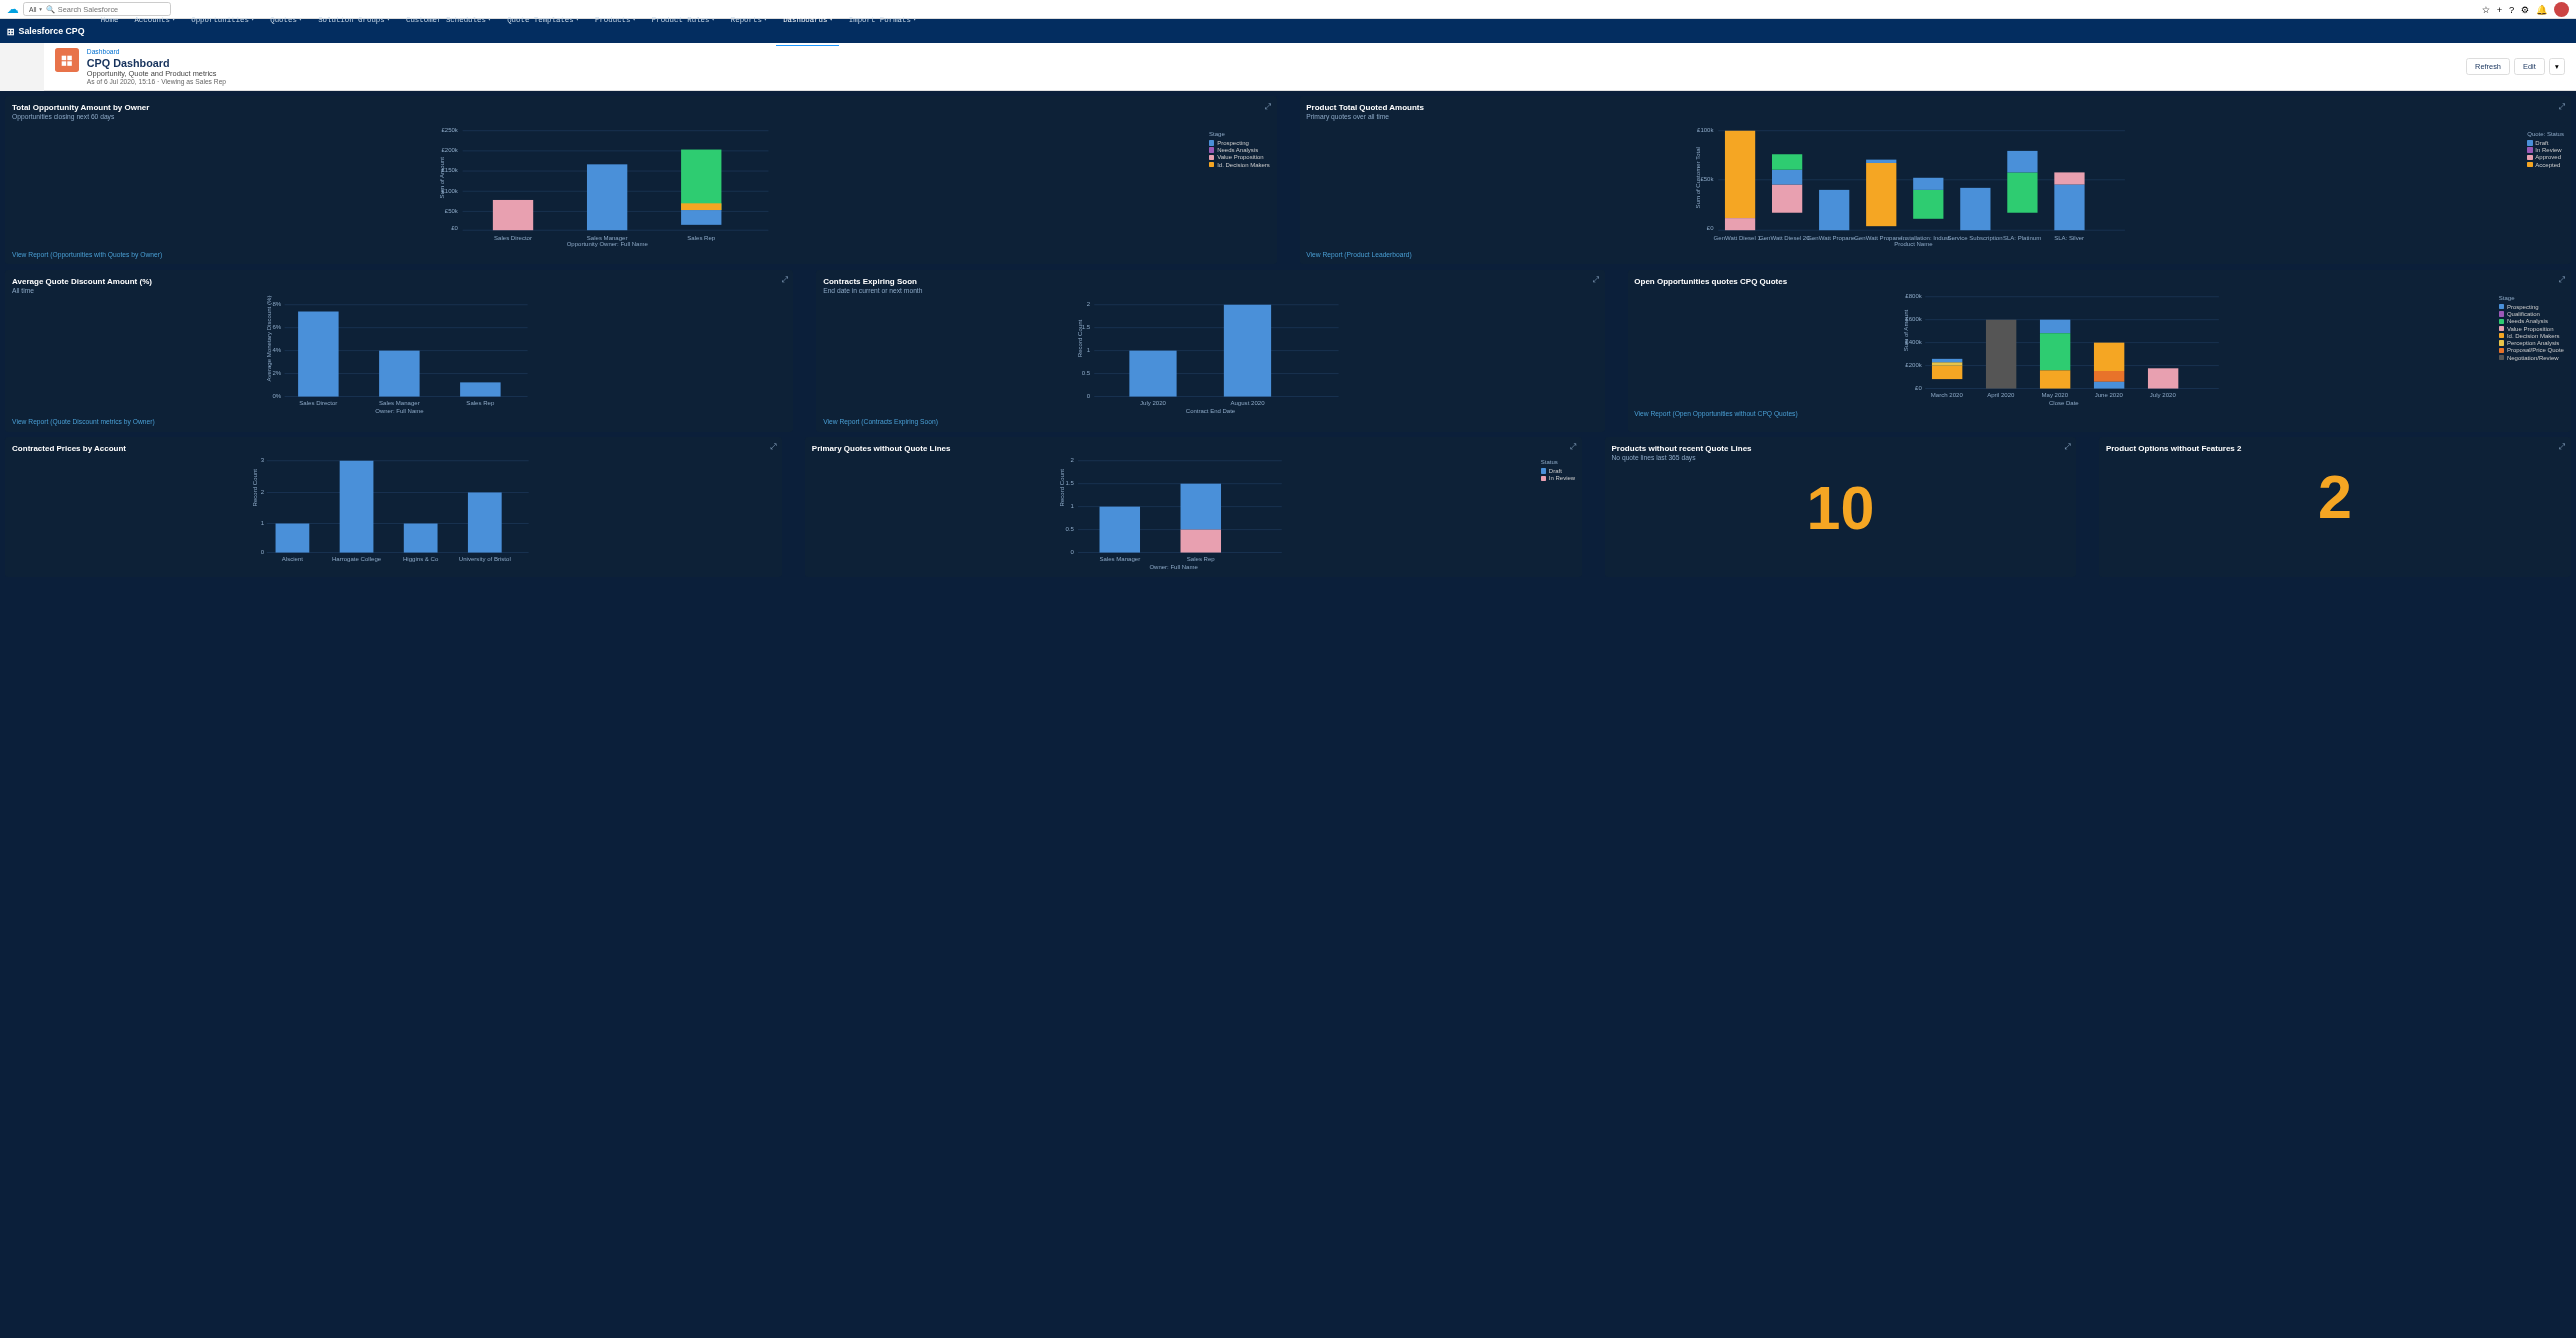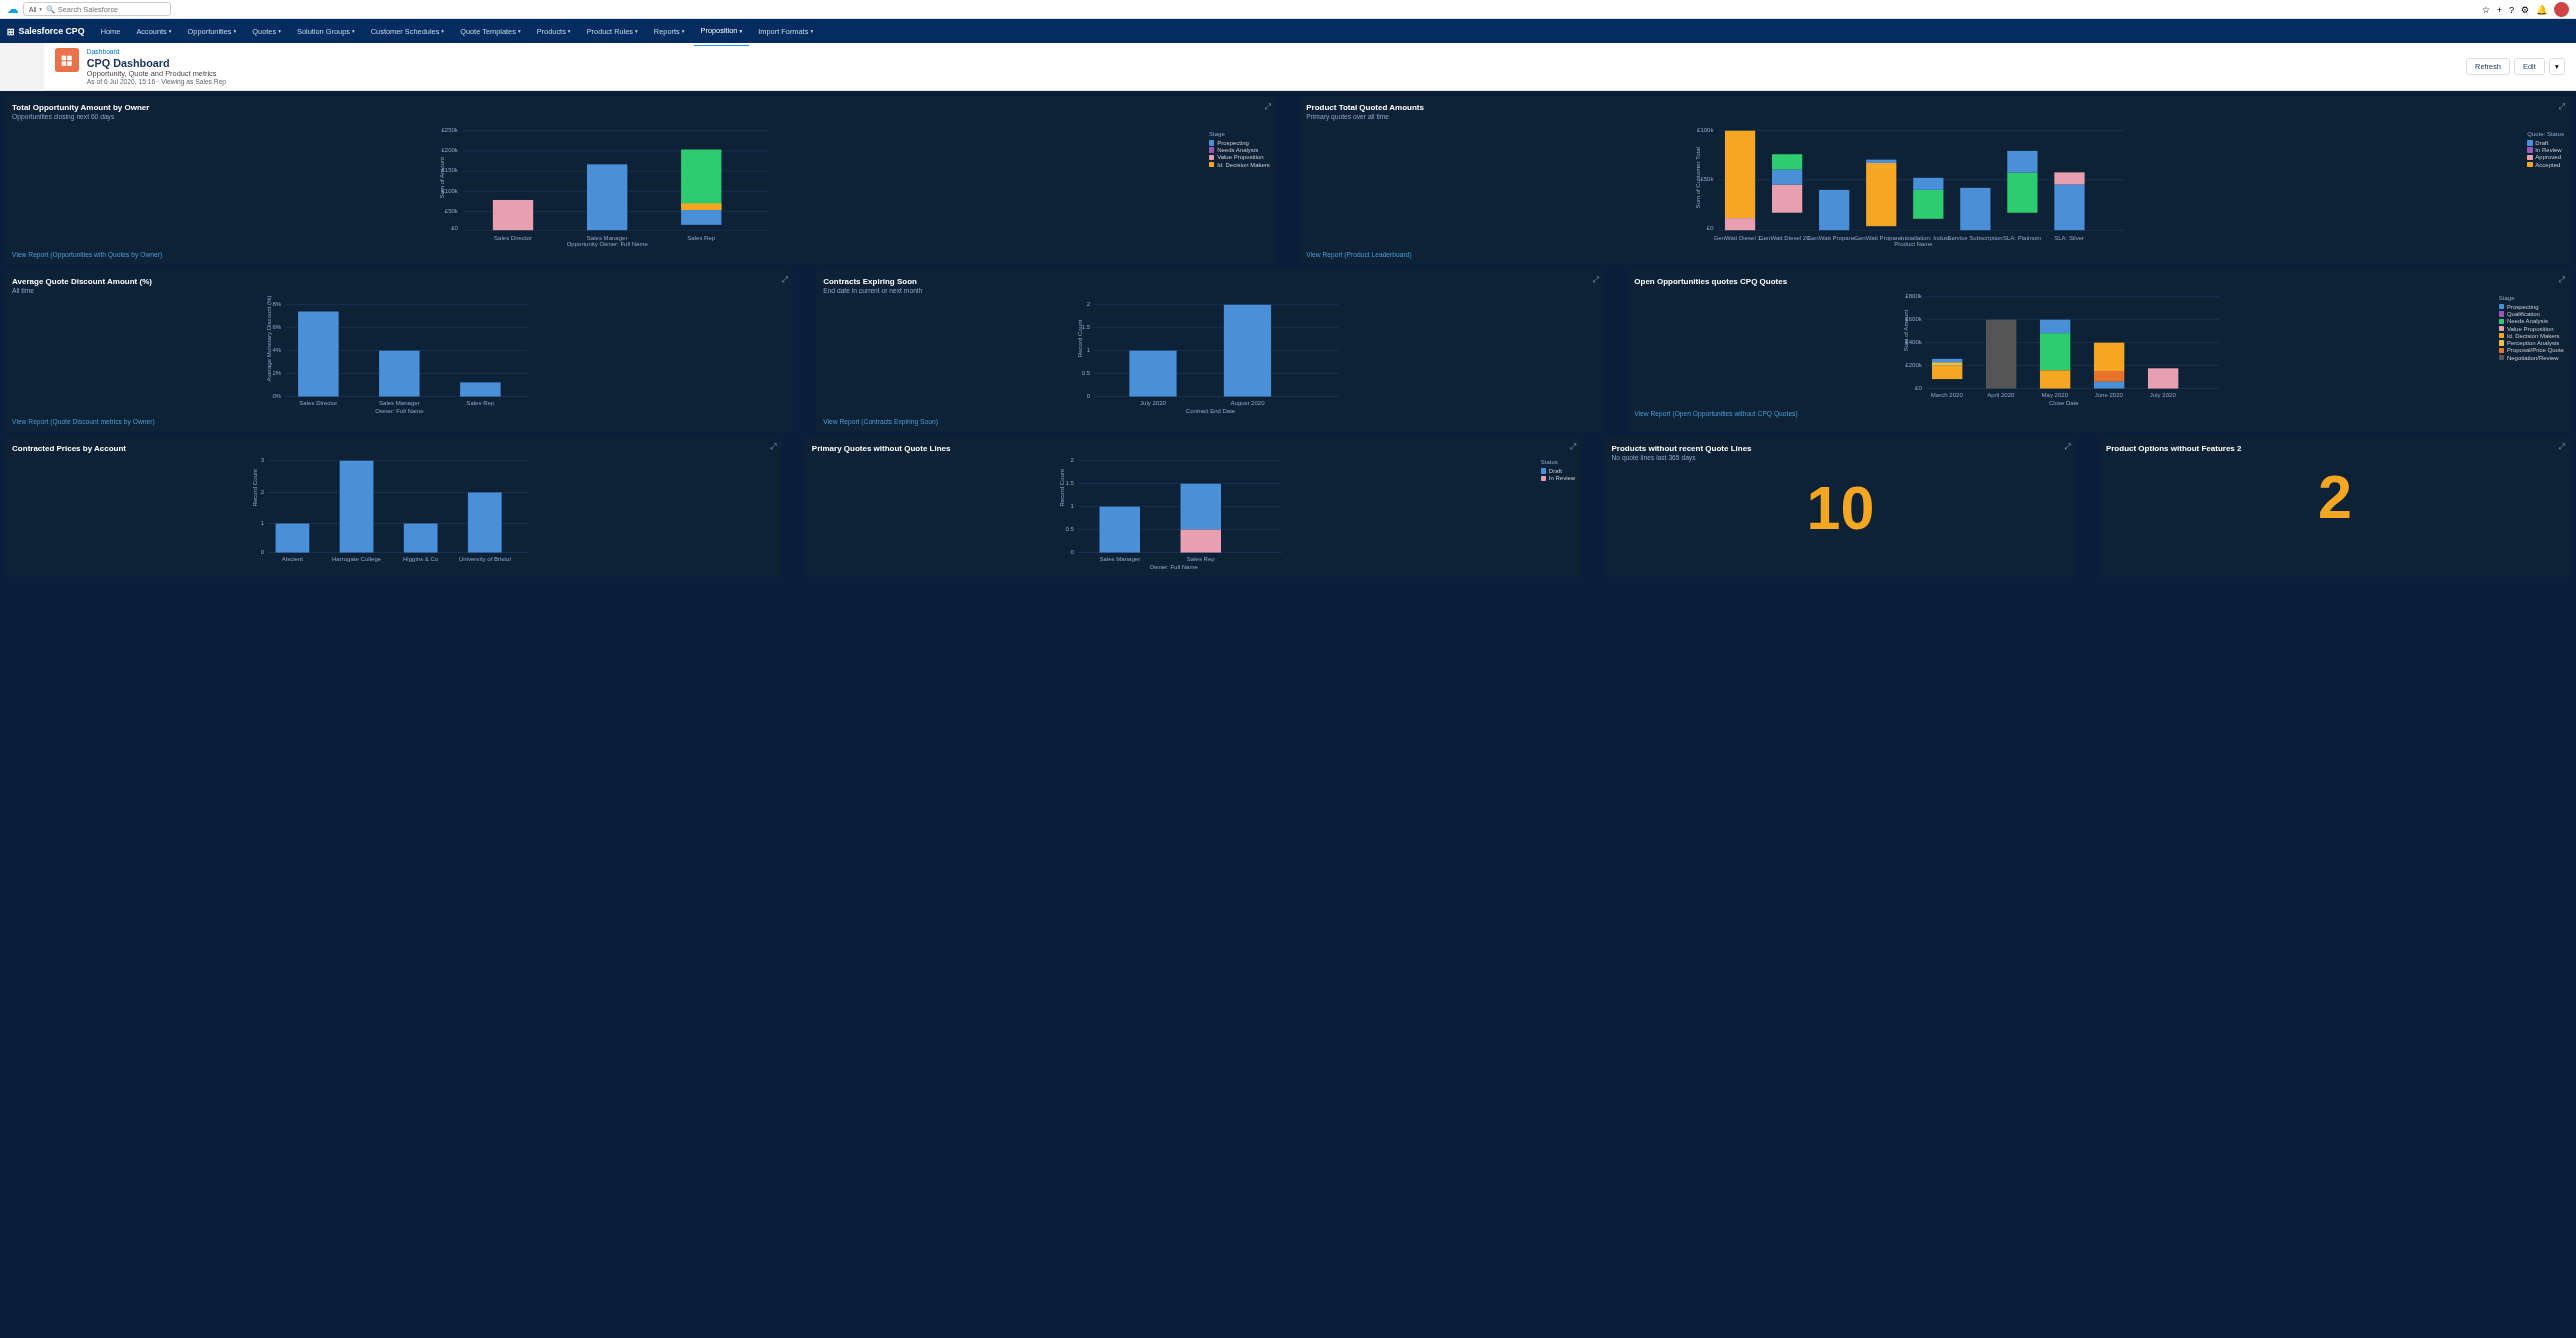--- a/index.html
+++ b/index.html
@@ -8,21 +8,21 @@
     
     .top-bar { background: #fff; height: 19px; display: flex; align-items: center; justify-content: space-between; padding: 0 6.7px; border-bottom: 0.7px solid #ddd; }
     .top-bar-left { display: flex; align-items: center; gap: 4px; }
     .top-bar-right { display: flex; align-items: center; gap: 6.7px; }
     .search-bar { display: flex; align-items: center; background: #fff; border: 0.7px solid #ccc; border-radius: 2.7px; padding: 1.3px 5.4px; width: 148px; font-size: 7.4px; color: #666; }
     .search-bar input { border: none; outline: none; font-size: 7.4px; width: 121px; }
 
     
     .main-nav { background: #032d60; height: 24px; display: flex; align-items: center; padding: 0 6.7px; gap: 2.7px; }
     .nav-logo { color: #fff; font-size: 8.8px; font-weight: bold; margin-right: 6.7px; display: flex; align-items: center; gap: 4px; }
-    .nav-item { color: #c9d9e8; font-size: 7.4px; padding: 0 6.7px; height: 30px; display: flex; align-items: center; gap: 2px; cursor: pointer; white-space: nowrap; }
+    .nav-item { color: #c9d9e8; font-size: 7.4px; padding: 0 6.7px; height: 30px; display: flex; align-items: flex-start; gap: 2px; cursor: pointer; white-space: nowrap; font-family: Liberation Mono, monospace; }
     .nav-item.active { border-bottom: 1.3px solid #1b96ff; color: #fff; }
     .nav-chevron { font-size: 5.4px; }
 
     
     .title-bar { background: #fff; padding: 5.4px 10.8px; border-bottom: 0.7px solid #e0e0e0; display: flex; align-items: center; justify-content: space-between; margin-left: 44px; }
     .title-bar-left { display: flex; align-items: flex-start; gap: 8px; }
     .dashboard-icon { background: #e8734a; width: 24px; height: 24px; border-radius: 2.7px; display: flex; align-items: center; justify-content: center; color: #fff; font-size: 10.8px; flex-shrink: 0; }
     .title-info { }
     .breadcrumb { font-size: 6.7px; color: #0070d2; margin-bottom: 1.3px; }
     .dashboard-title { font-size: 10.8px; font-weight: bold; color: #16325c; }
@@ -117,21 +117,21 @@
     </div>
   <div class="nav-item">
       <span>Product Rules</span>
       <span class="nav-chevron">▾</span>
     </div>
   <div class="nav-item">
       <span>Reports</span>
       <span class="nav-chevron">▾</span>
     </div>
   <div class="nav-item active">
-      <span>Proposition</span>
+      <span>Dashboards</span>
       <span class="nav-chevron">▾</span>
     </div>
   <div class="nav-item">
       <span>Import Formats</span>
       <span class="nav-chevron">▾</span>
     </div>
 </div>
 
 <div class="title-bar">
   <div class="title-bar-left">

